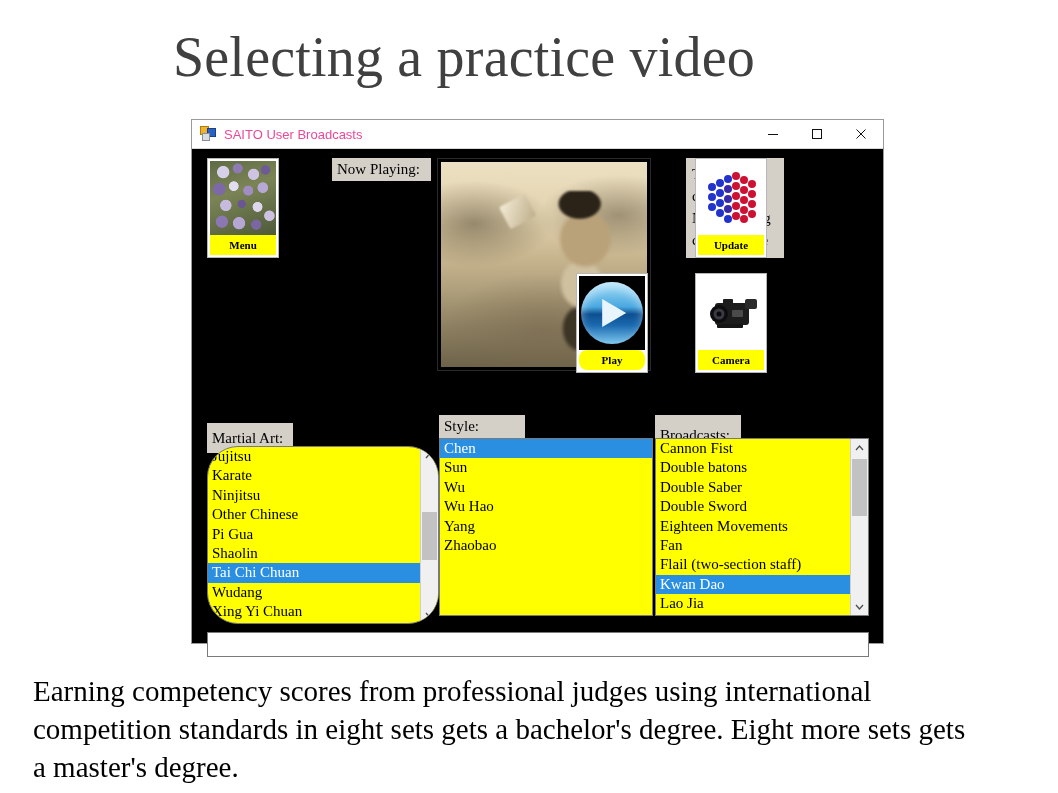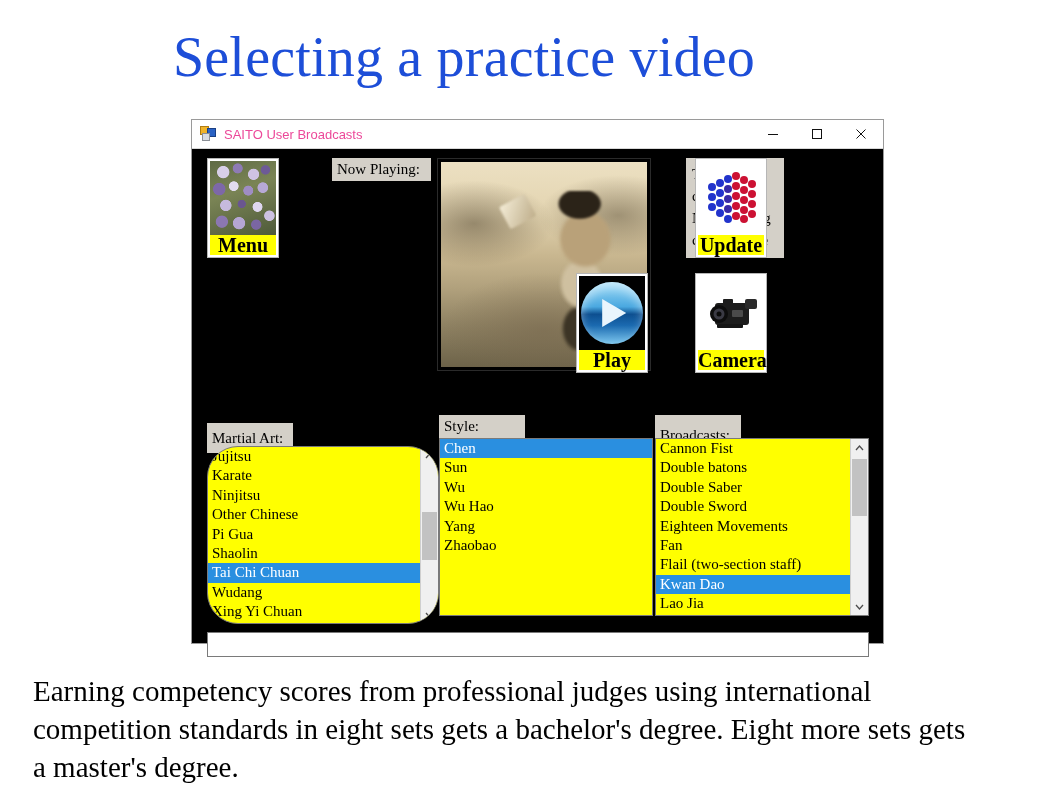--- a/index.html
+++ b/index.html
@@ -18,21 +18,21 @@
   
   #slide-title {
     position: absolute;
     left: 0;
     top: 22px;
     width: 928px;
     text-align: center;
     font-family: "Liberation Serif", serif;
     font-size: 56px;
     line-height: 70px;
-    color: #1d4ed8;
+    color: #404040;
     letter-spacing: 0.2px;
   }
 
   
   #app-window {
     position: absolute;
     left: 191px;
     top: 119px;
     width: 693px;
     height: 525px;
@@ -109,21 +109,21 @@
     overflow: hidden;
   }
   .img-btn .cap {
     position: absolute;
     left: 2px; right: 2px; bottom: 2px;
     background: #ffff00;
     color: #000000;
     text-align: center;
     font-family: "Liberation Serif", serif;
     font-weight: bold;
-    font-size: 20px;
+    font-size: 11px;
     line-height: 20px;
   }
 
   
   #menu-button { left: 13px; top: 8px; width: 72px; height: 100px; }
   #menu-button .thumb { height: 74px; }
   #menu-button .cap { height: 20px; }
   .wisteria {
     width: 100%; height: 100%;
     background:
@@ -147,21 +147,21 @@
 
   
   #update-button { left: 501px; top: 8px; width: 72px; height: 100px; }
   #update-button .thumb { height: 74px; background:#ffffff; }
   #update-button .cap { height: 20px; }
   #update-button .cube { position:absolute; left:50%; top:50%; transform:translate(-50%,-50%); }
 
   
   #play-button { left: 382px; top: 123px; width: 72px; height: 100px; }
   #play-button .thumb { height: 74px; background:#000000; }
-  #play-button .cap { height: 20px; }
+  #play-button .cap { height: 20px; border-radius: 8px; }
   .play-orb {
     position:absolute; left:50%; top:50%;
     width:62px; height:62px; transform:translate(-50%,-50%);
     border-radius:50%;
     background:
       linear-gradient(180deg, #9ddbf7 0%, #4aa8e0 40%, #0d4f90 52%, #1b6ab0 70%, #7ec8ef 100%);
     box-shadow: inset 0 6px 10px rgba(255,255,255,.45);
   }
   .play-tri {
     position:absolute; left:52%; top:50%;

